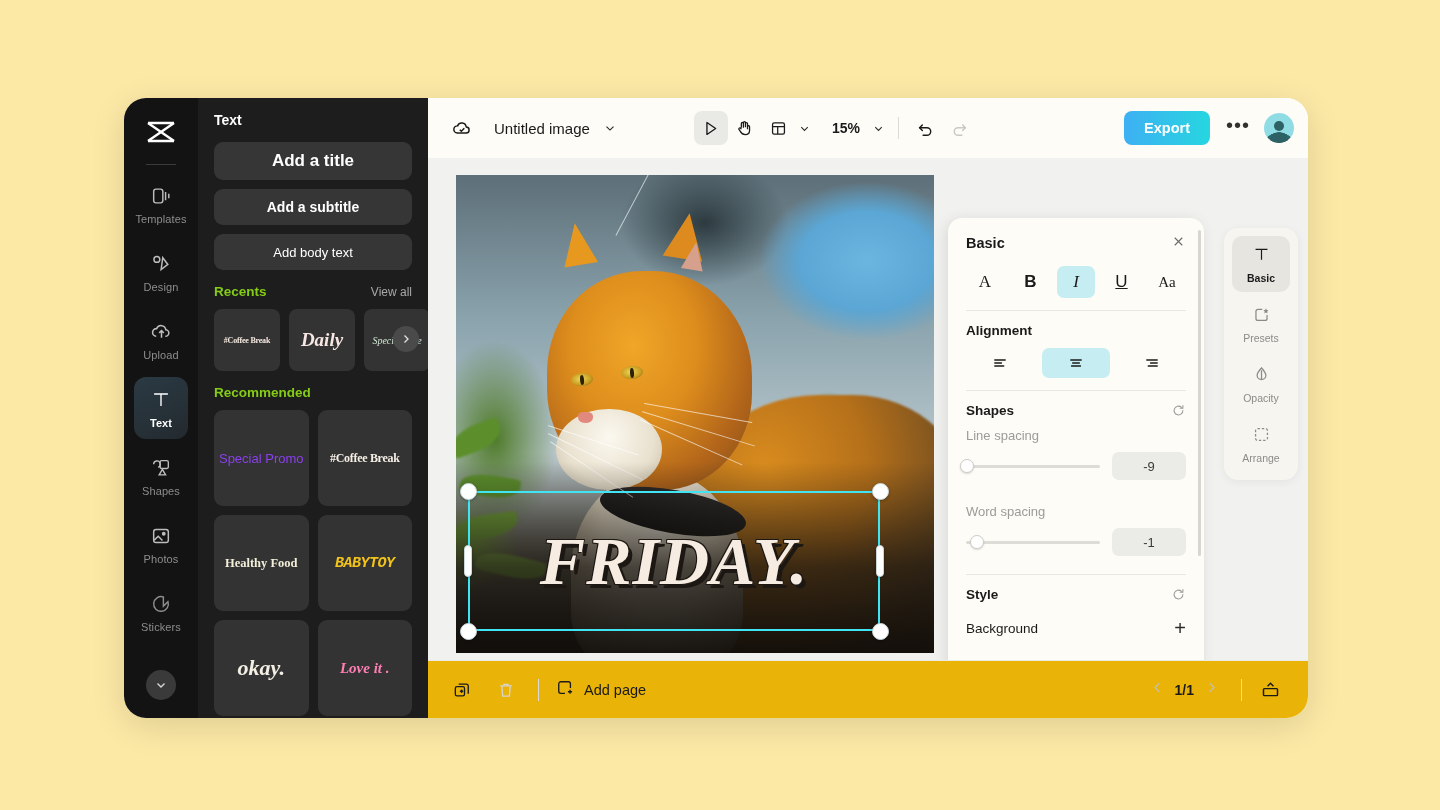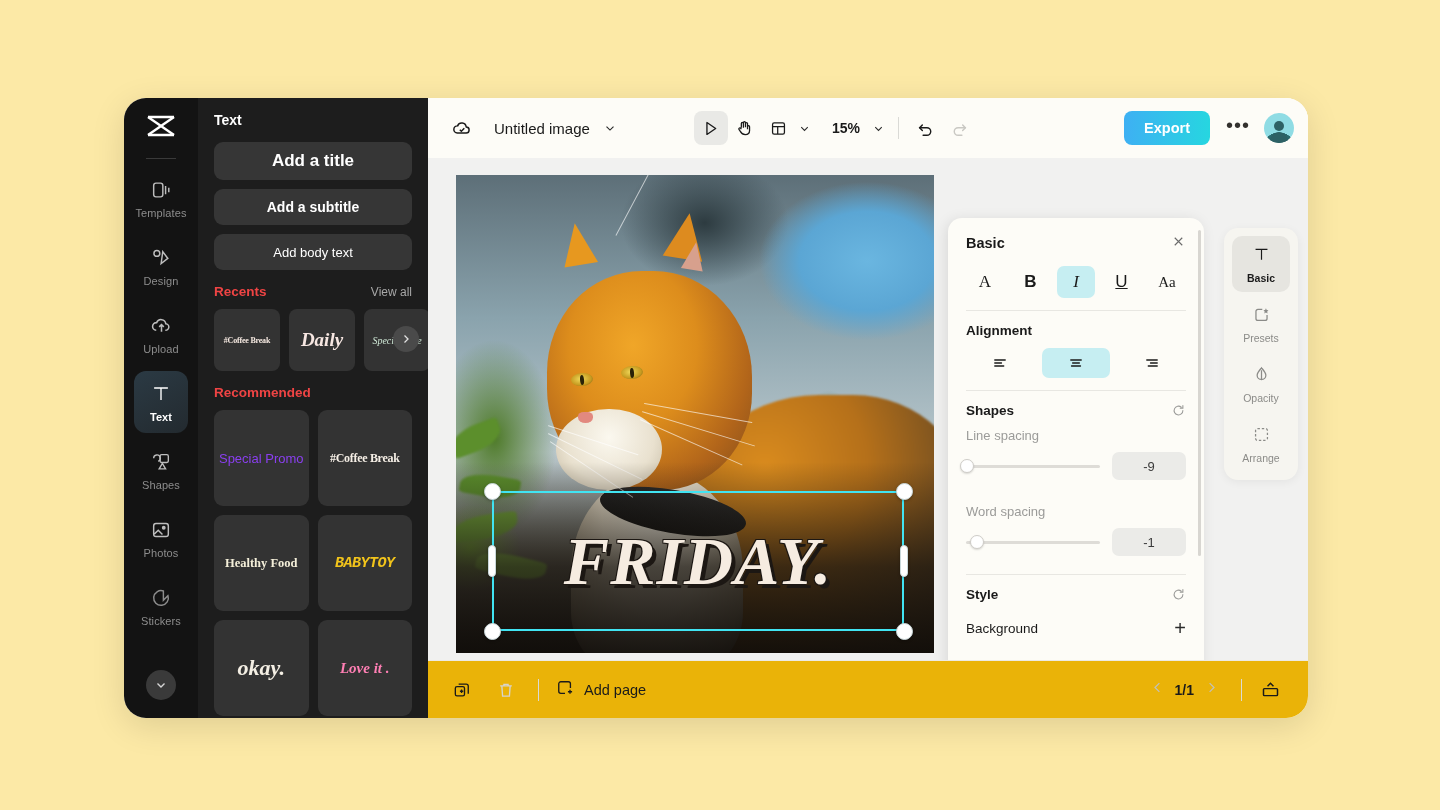--- a/index.html
+++ b/index.html
@@ -20,21 +20,21 @@
     display: flex;
     background: #fdfcf7;
     box-shadow: 0 8px 34px rgba(0,0,0,.12);
   }
 
   
   #icon-rail {
     width: 74px; height: 100%;
     background: #131313;
     display: flex; flex-direction: column; align-items: center;
-    padding-top: 2px;
+    padding-top: 8px;
     flex: 0 0 74px;
     position: relative;
   }
   .brand-logo { width: 46px; height: 44px; display:flex; align-items:center; justify-content:center; margin-top:4px;}
   .rail-sep { width: 30px; height: 1px; background: #3a3a3a; margin: 10px 0 8px; }
   .rail-item {
     width: 54px; height: 62px; border-radius: 12px;
     display: flex; flex-direction: column; align-items: center; justify-content: center;
     gap: 5px; margin-bottom: 6px; cursor: pointer;
   }
@@ -59,21 +59,21 @@
   .add-btn {
     width: 100%; height: 36px; border-radius: 9px;
     background: #363636; color:#fff; border:none;
     display:flex; align-items:center; justify-content:center;
     margin-bottom: 9px; cursor:pointer;
   }
   .add-btn.t1 { font-size: 17px; font-weight: 700; height: 38px;}
   .add-btn.t2 { font-size: 14px; font-weight: 700; }
   .add-btn.t3 { font-size: 13px; font-weight: 400; }
   .sec-head { display:flex; align-items:baseline; justify-content:space-between; margin: 14px 0 10px; }
-  .sec-head h3 { color:#ef4444; font-size:13.5px; font-weight:700; }
+  .sec-head h3 { color:#84cc16; font-size:13.5px; font-weight:700; }
   .view-all { color:#a8a8a8; font-size:12px; cursor:pointer; }
   .recents-row { display:flex; gap:9px; position:relative; }
   .thumb {
     width: 66px; height: 62px; border-radius: 8px; background:#333333;
     display:flex; align-items:center; justify-content:center; cursor:pointer;
     overflow:hidden; flex:0 0 66px;
   }
   .recent-next {
     position:absolute; right:-7px; top:17px;
     width:26px;height:26px;border-radius:50%;background:#4a4a4a;
@@ -209,21 +209,21 @@
     position:absolute; height:1.4px; background: rgba(255,255,255,.62); transform-origin: left center;
     border-radius: 2px;
   }
   .leaf {
     position:absolute; background:#5c8f2c; border-radius: 60% 10% 60% 10%;
     filter: blur(1.2px);
   }
 
   
   #text-object {
-    position:absolute; left: 36px; top: 316px; width: 412px; height: 140px;
+    position:absolute; left: 12px; top: 316px; width: 412px; height: 140px;
   }
   .sel-rect { position:absolute; inset:0; border:2px solid #41e4f2; }
   .friday {
     position:absolute; left:0; right:0; top:50%; transform: translateY(-50%);
     text-align:center;
     font-family:"Liberation Serif", serif;
     font-style: italic; font-weight: 700;
     font-size: 68px; line-height: 1;
     color:#f6ece1; letter-spacing: 1px;
     text-shadow: 4px 4px 0 #1c1713, -1px -1px 0 #1c1713, 1px -1px 0 #1c1713, -1px 1px 0 #1c1713;

